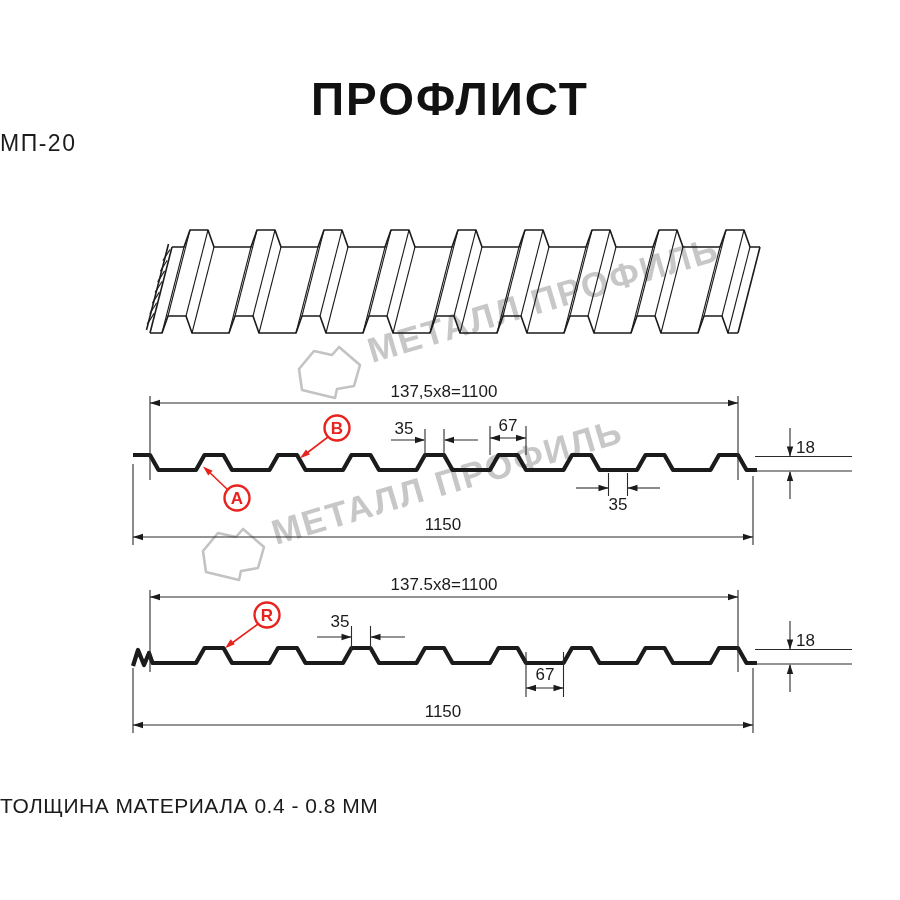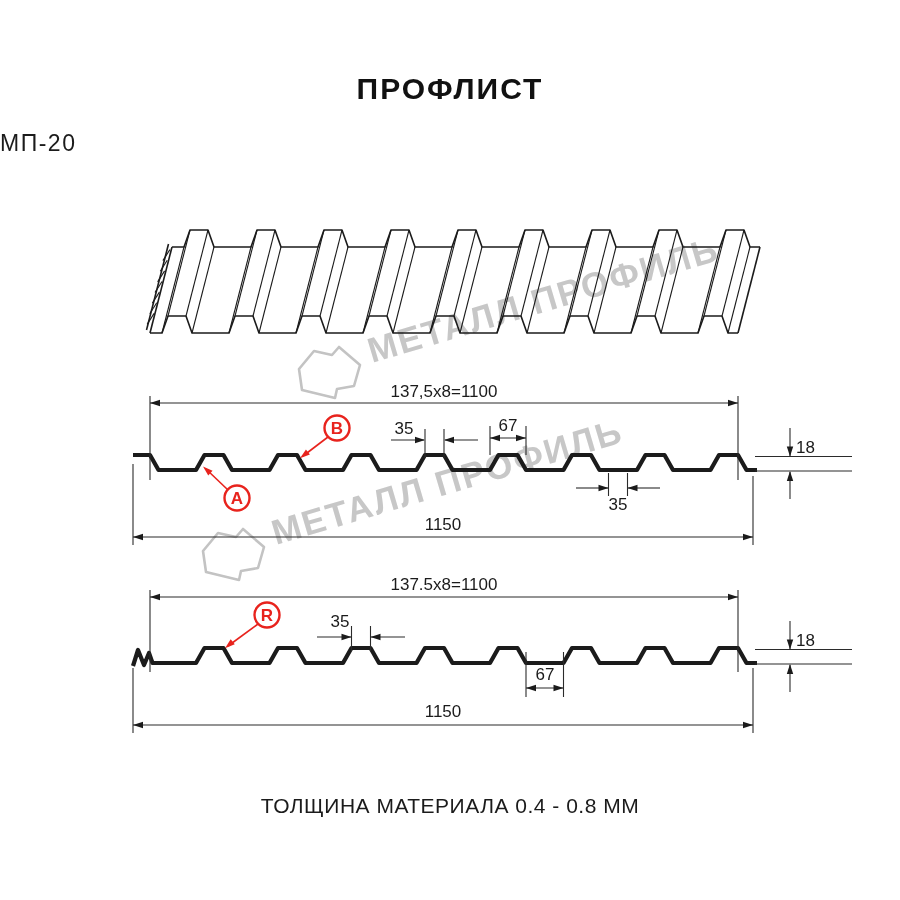--- a/index.html
+++ b/index.html
@@ -1,22 +1,22 @@
 <!DOCTYPE html>
 <html><head>
 <meta charset="utf-8">
 <style>
   html,body{margin:0;padding:0;background:#fff;}
   .page{position:relative;width:900px;height:900px;background:#fff;overflow:hidden;
         font-family:"Liberation Sans",sans-serif;}
   .title{position:absolute;top:72px;left:0;width:100%;text-align:center;
-         font-size:30px;font-weight:bold;letter-spacing:2px;color:#111;}
+         font-size:46px;font-weight:bold;letter-spacing:2px;color:#111;}
   .subtitle{position:absolute;top:130px;left:0;width:100%;
          font-size:23px;font-weight:500;letter-spacing:1.5px;color:#1b1b1b;}
-  .footer{position:absolute;top:794px;left:0;width:100%;text-align:center;
+  .footer{position:absolute;top:794px;left:0;width:100%;text-align:left;
          font-size:21px;font-weight:500;letter-spacing:.5px;color:#1b1b1b;}
   svg.draw{position:absolute;left:0;top:0;}
   .profile{fill:none;stroke:#1b1b1b;stroke-width:4.2;stroke-linejoin:round;}
   .p3d{fill:none;stroke:#1b1b1b;stroke-width:1.6;stroke-linejoin:round;}
   .t3d{stroke:#1b1b1b;stroke-width:1.1;}
   .thin{stroke:#2b2b2b;stroke-width:1.1;}
   .head{fill:#1b1b1b;}
   .rline{stroke:#e8231d;stroke-width:1.6;}
   .rhead{fill:#e8231d;}
   .rcirc{fill:none;stroke:#e8231d;stroke-width:2.4;}

